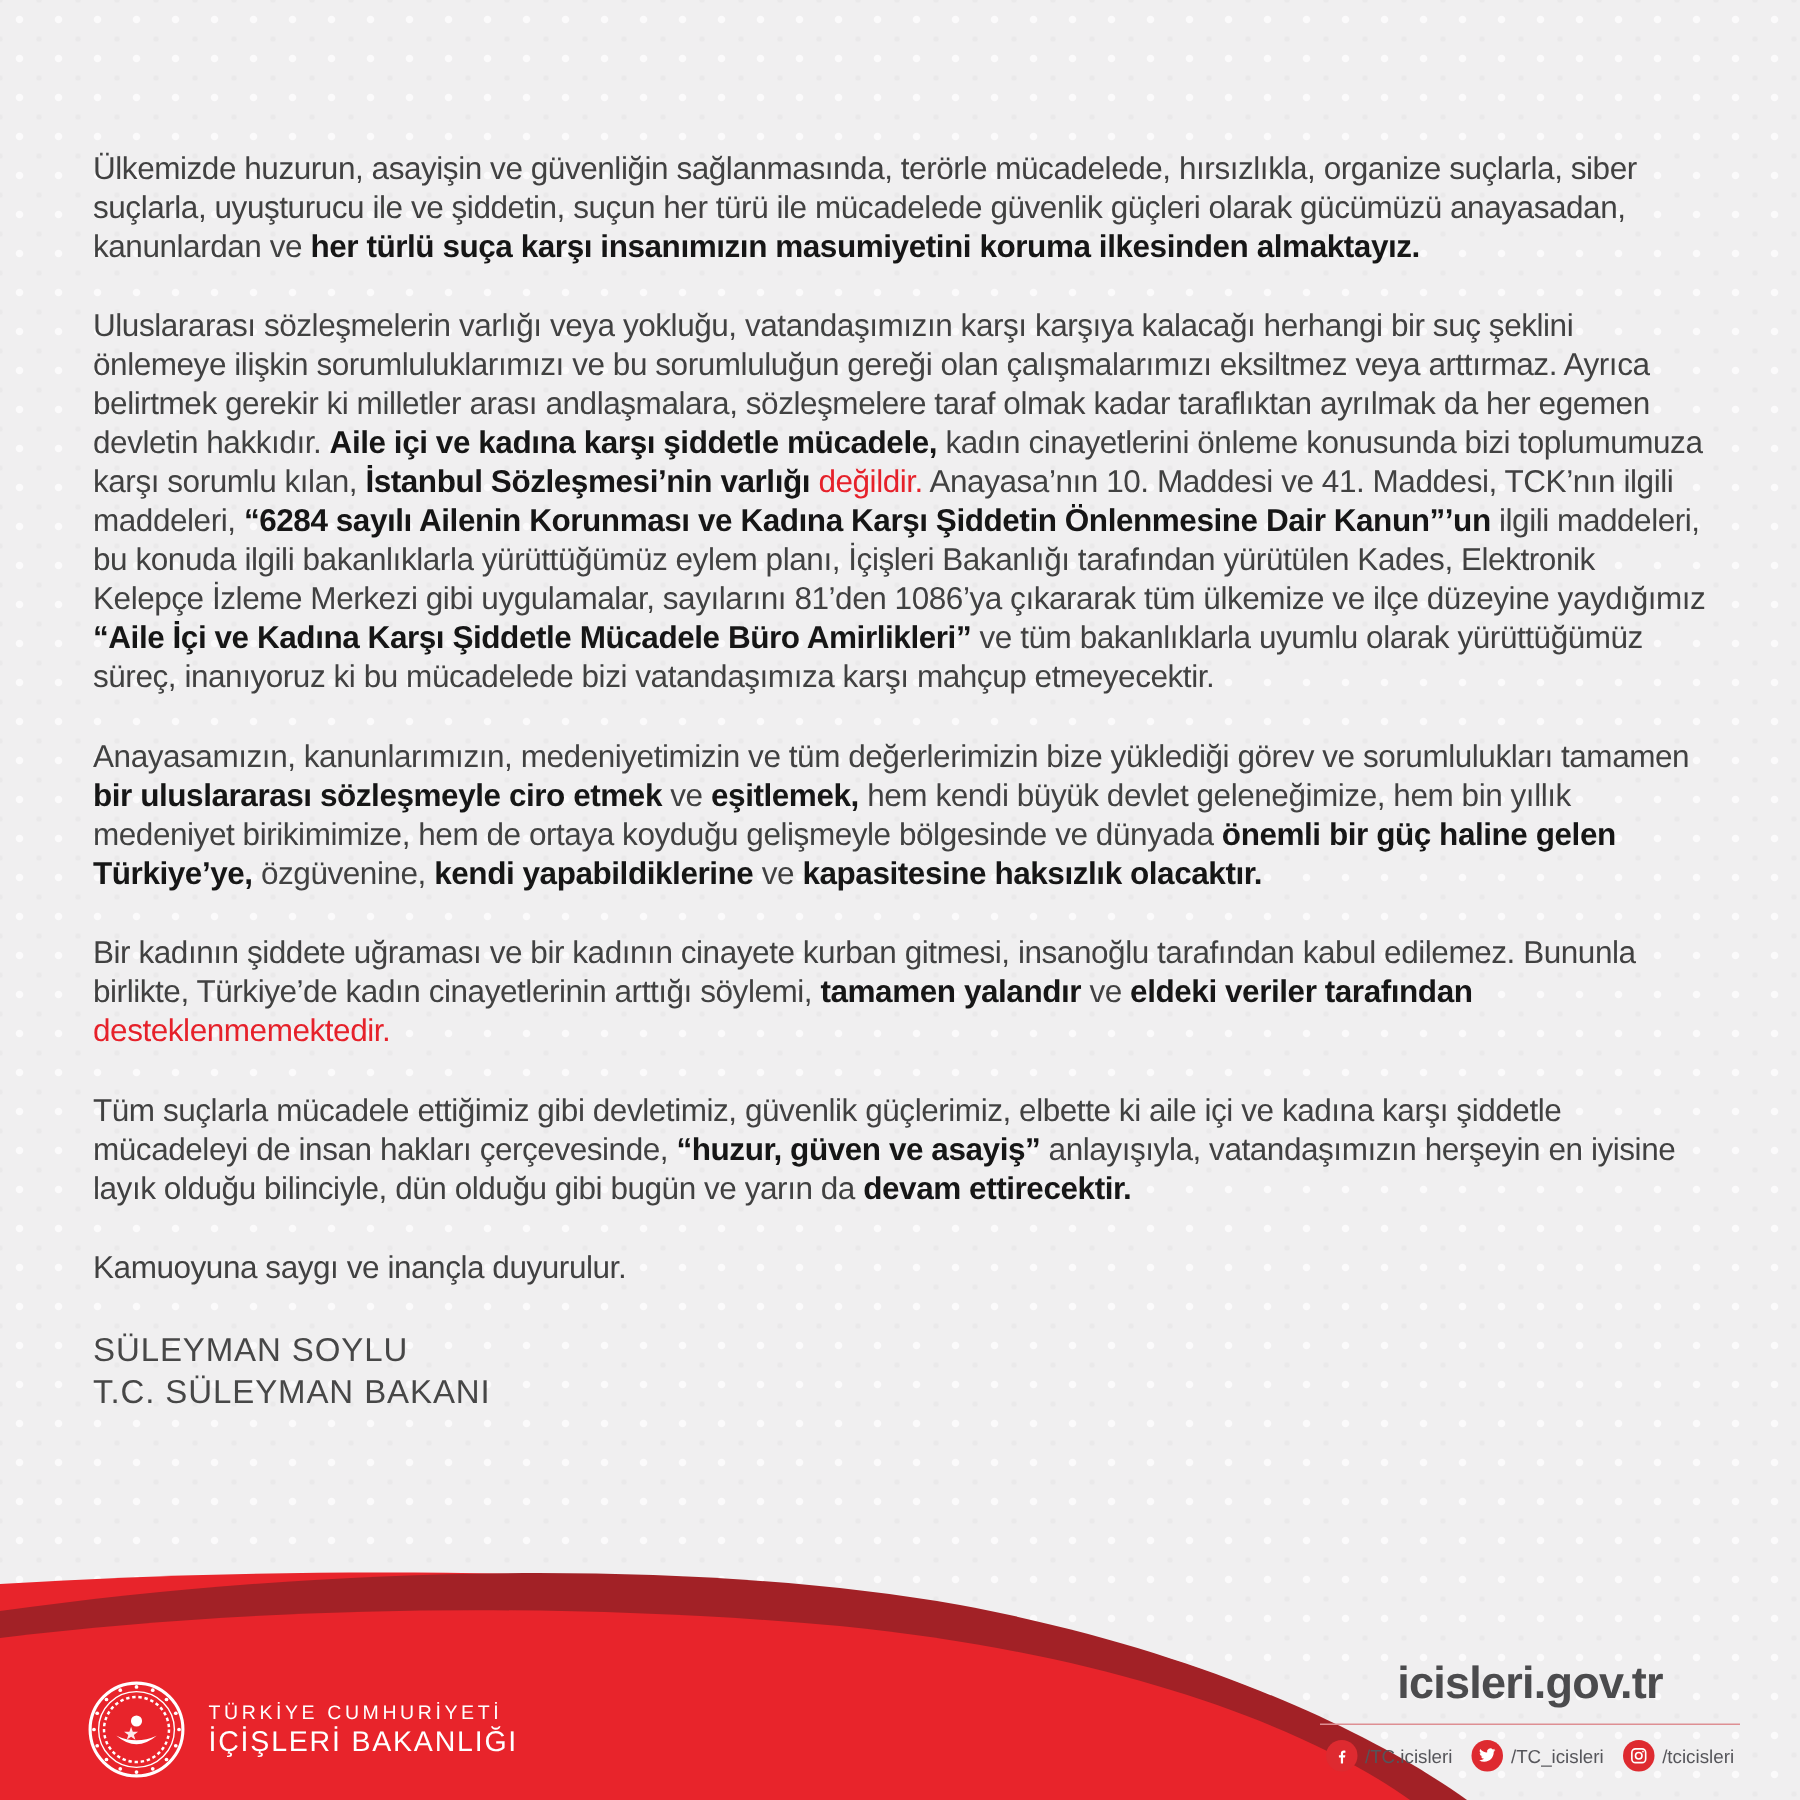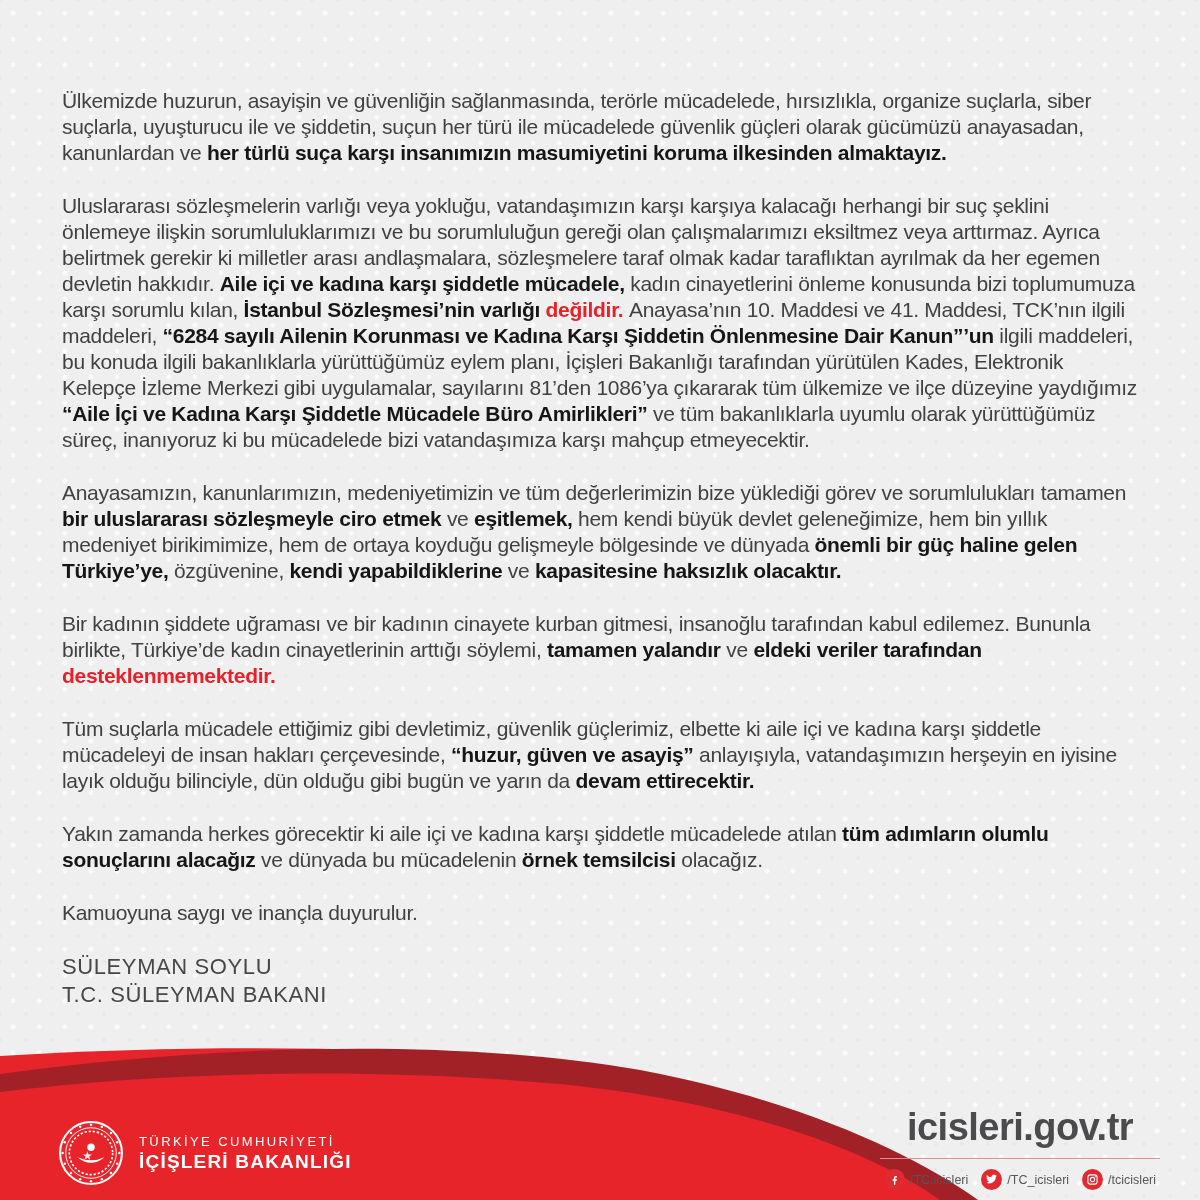--- a/index.html
+++ b/index.html
@@ -13,29 +13,29 @@
       radial-gradient(circle, rgba(255,255,255,.7) 2.2px, transparent 2.8px),
       radial-gradient(circle, rgba(120,120,120,.05) 1.6px, transparent 2.1px);
     background-size:26px 26px, 26px 26px;
     background-position:0 0, 13px 13px;
   }
   .content{
     position:absolute;
     left:62px; right:62px; top:84px;
   }
   .para{
-    margin:4px 0 27px 0;
+    margin:16px 0 27px 0;
     font-size:21px;
     line-height:26px;
     letter-spacing:-0.3px;
     color:#414141;
   }
   .run-n{font-weight:400;}
   .run-b{font-weight:700;color:#161616;}
-  .run-rb{font-weight:700;color:#e6212a;text-align:right;}
+  .run-rb{font-weight:400;color:#e6212a;text-align:right;}
   .sig{
     margin-top:10px;
     font-size:22px;
     line-height:28px;
     letter-spacing:0.6px;
     color:#474747;
   }
   
   .wave{
     position:absolute;
@@ -55,31 +55,31 @@
   .brand-line1{
     font-size:13px;
     letter-spacing:2.4px;
     font-weight:400;
     margin-bottom:2px;
     white-space:nowrap;
   }
   .brand-line2{
     font-size:19px;
     letter-spacing:1.2px;
-    font-weight:700;
+    font-weight:400;
     white-space:nowrap;
   }
   .site{
     position:absolute;
     right:40px; top:1106px;
     width:280px;
     text-align:center;
   }
   .site-url{
-    font-size:38px;
+    font-size:30px;
     font-weight:700;
     letter-spacing:-0.5px;
     color:#4b4b4d;
   }
   .site-divider{
     height:1px;
     background:#de8f93;
     margin:9px 0 10px 0;
   }
   .socials{
@@ -112,21 +112,20 @@
 
 <div class="canvas">
 
   <div class="content">
     <div>
         <p class="para"><span class="run-n">Ülkemizde huzurun, asayişin ve güvenliğin sağlanmasında, terörle mücadelede, hırsızlıkla, organize suçlarla, siber suçlarla, uyuşturucu ile ve şiddetin, suçun her türü ile mücadelede güvenlik güçleri olarak gücümüzü anayasadan, kanunlardan ve </span><span class="run-b">her türlü suça karşı insanımızın masumiyetini koruma ilkesinden almaktayız.</span></p>
         <p class="para"><span class="run-n">Uluslararası sözleşmelerin varlığı veya yokluğu, vatandaşımızın karşı karşıya kalacağı herhangi bir suç şeklini önlemeye ilişkin sorumluluklarımızı ve bu sorumluluğun gereği olan çalışmalarımızı eksiltmez veya arttırmaz. Ayrıca belirtmek gerekir ki milletler arası andlaşmalara, sözleşmelere taraf olmak kadar taraflıktan ayrılmak da her egemen devletin hakkıdır. </span><span class="run-b">Aile içi ve kadına karşı şiddetle mücadele, </span><span class="run-n">kadın cinayetlerini önleme konusunda bizi toplumumuza karşı sorumlu kılan, </span><span class="run-b">İstanbul Sözleşmesi’nin varlığı </span><span class="run-rb">değildir. </span><span class="run-n">Anayasa’nın 10. Maddesi ve 41. Maddesi, TCK’nın ilgili maddeleri, </span><span class="run-b">“6284 sayılı Ailenin Korunması ve Kadına Karşı Şiddetin Önlenmesine Dair Kanun”’un </span><span class="run-n">ilgili maddeleri, bu konuda ilgili bakanlıklarla yürüttüğümüz eylem planı, İçişleri Bakanlığı tarafından yürütülen Kades, Elektronik Kelepçe İzleme Merkezi gibi uygulamalar, sayılarını 81’den 1086’ya çıkararak tüm ülkemize ve ilçe düzeyine yaydığımız </span><span class="run-b">“Aile İçi ve Kadına Karşı Şiddetle Mücadele Büro Amirlikleri” </span><span class="run-n">ve tüm bakanlıklarla uyumlu olarak yürüttüğümüz süreç, inanıyoruz ki bu mücadelede bizi vatandaşımıza karşı mahçup etmeyecektir.</span></p>
         <p class="para"><span class="run-n">Anayasamızın, kanunlarımızın, medeniyetimizin ve tüm değerlerimizin bize yüklediği görev ve sorumlulukları tamamen </span><span class="run-b">bir uluslararası sözleşmeyle ciro etmek </span><span class="run-n">ve </span><span class="run-b">eşitlemek, </span><span class="run-n">hem kendi büyük devlet geleneğimize, hem bin yıllık medeniyet birikimimize, hem de ortaya koyduğu gelişmeyle bölgesinde ve dünyada </span><span class="run-b">önemli bir güç haline gelen Türkiye’ye, </span><span class="run-n">özgüvenine, </span><span class="run-b">kendi yapabildiklerine </span><span class="run-n">ve </span><span class="run-b">kapasitesine haksızlık olacaktır.</span></p>
         <p class="para"><span class="run-n">Bir kadının şiddete uğraması ve bir kadının cinayete kurban gitmesi, insanoğlu tarafından kabul edilemez. Bununla birlikte, Türkiye’de kadın cinayetlerinin arttığı söylemi, </span><span class="run-b">tamamen yalandır </span><span class="run-n">ve </span><span class="run-b">eldeki veriler tarafından </span><span class="run-rb">desteklenmemektedir.</span></p>
         <p class="para"><span class="run-n">Tüm suçlarla mücadele ettiğimiz gibi devletimiz, güvenlik güçlerimiz, elbette ki aile içi ve kadına karşı şiddetle mücadeleyi de insan hakları çerçevesinde, </span><span class="run-b">“huzur, güven ve asayiş” </span><span class="run-n">anlayışıyla, vatandaşımızın herşeyin en iyisine layık olduğu bilinciyle, dün olduğu gibi bugün ve yarın da </span><span class="run-b">devam ettirecektir.</span></p>
-        <p class="para"><span class="run-n">Yakın zamanda herkes görecektir ki aile içi ve kadına karşı şiddetle mücadelede atılan </span><span class="run-b">tüm adımların olumlu sonuçlarını alacağız </span><span class="run-n">ve dünyada bu mücadelenin </span><span class="run-b">örnek temsilcisi </span><span class="run-n">olacağız.</span></p>
         <p class="para"><span class="run-n">Kamuoyuna saygı ve inançla duyurulur.</span></p>
       </div>
     <div class="sig">
       <div>SÜLEYMAN SOYLU</div>
       <div>T.C. SÜLEYMAN BAKANI</div>
     </div>
   </div>
 
   <svg class="wave" viewBox="0 0 1200 160" preserveAspectRatio="none" aria-hidden="true">
     <path d="M0,16 C200,4 400,6 560,22 C740,40 880,92 970,160 L0,160 Z" fill="#e8242b"></path>

